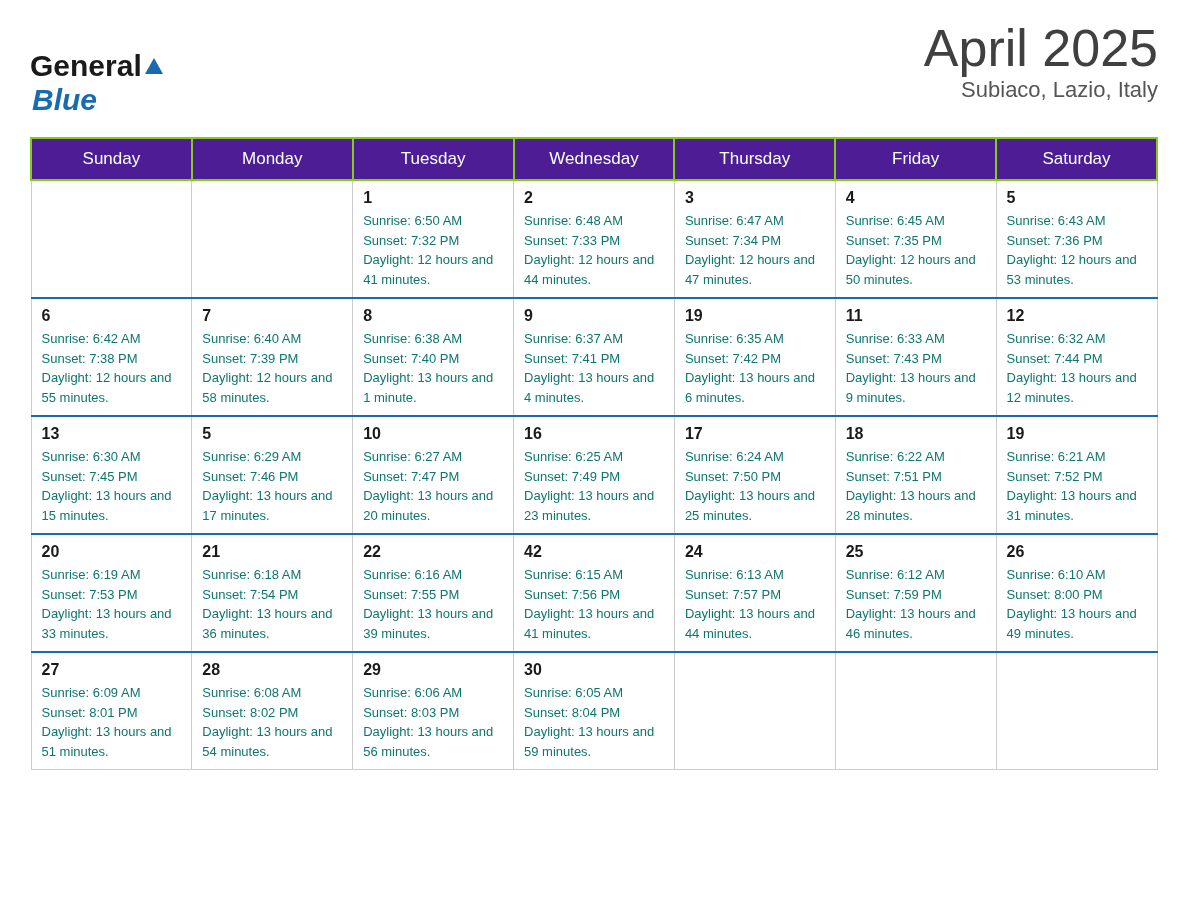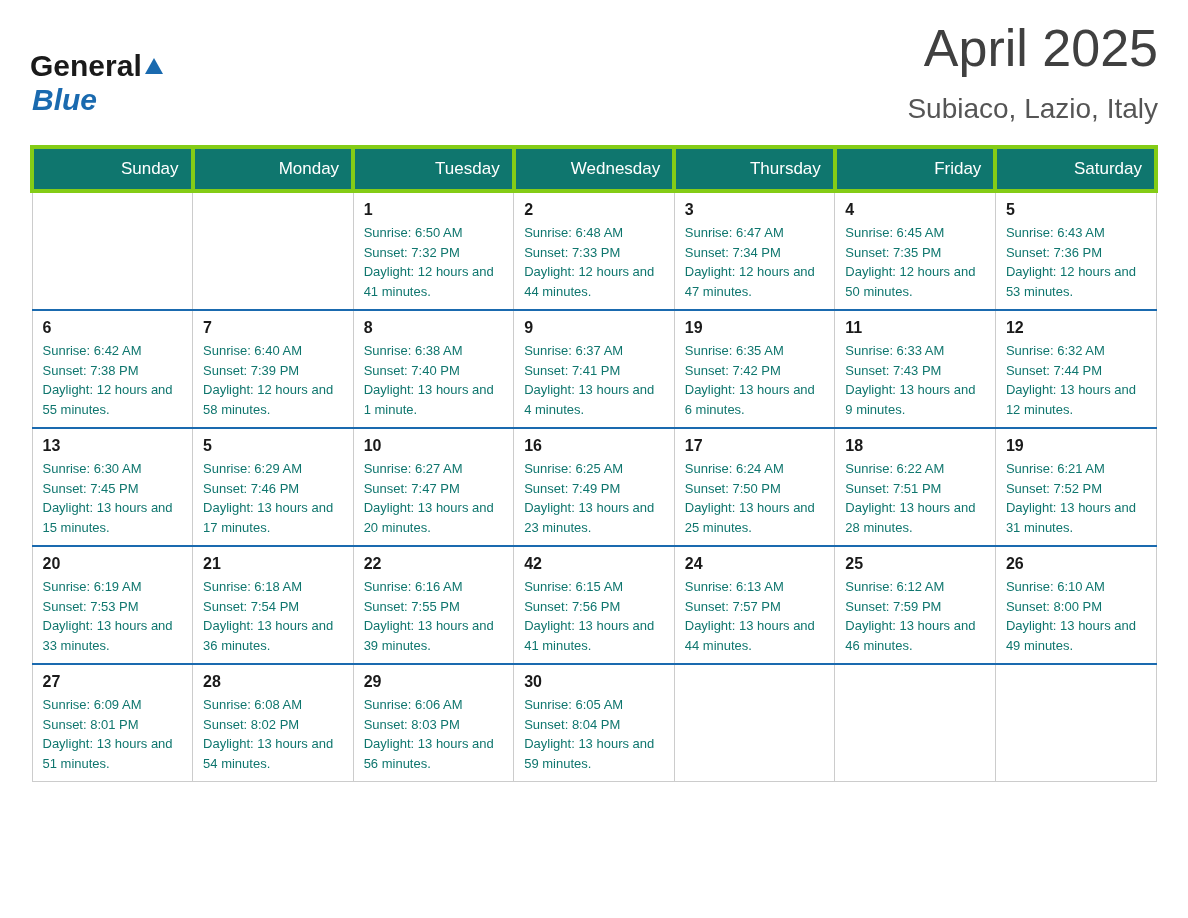--- a/index.html
+++ b/index.html
@@ -19,38 +19,37 @@
     .title-block {
       text-align: right;
     }
     .title-block h1 {
       font-size: 52px;
       font-weight: normal;
       color: #404040;
       line-height: 1.1;
     }
     .title-block h2 {
-      font-size: 28px;
+      font-size: 22px;
       font-weight: normal;
       color: #555;
-      margin-top: 16px;
     }
     .calendar {
       width: 100%;
       border-collapse: collapse;
       border: 1px solid #aaa;
     }
     .calendar th {
-      background-color: #0f766e;
+      background-color: #4c1d95;
       color: #fff;
       font-size: 17px;
       font-weight: normal;
       padding: 10px 12px;
-      text-align: right;
-      border: 4px solid #84cc16;
+      text-align: center;
+      border: 2px solid #84cc16;
     }
     .calendar td {
       vertical-align: top;
       padding: 8px 10px;
       border: 1px solid #ccc;
       min-height: 100px;
       width: 14.28%;
       font-size: 13px;
       color: #333;
     }

